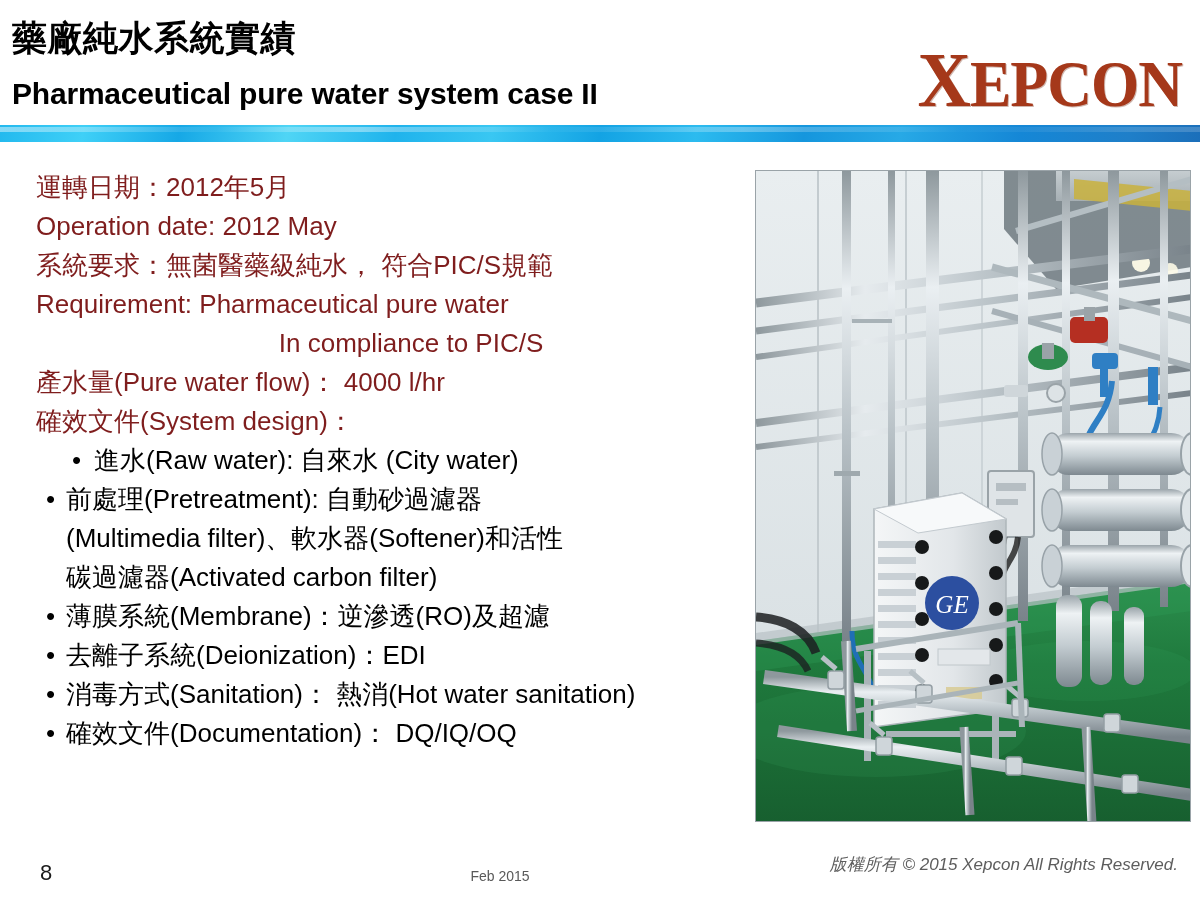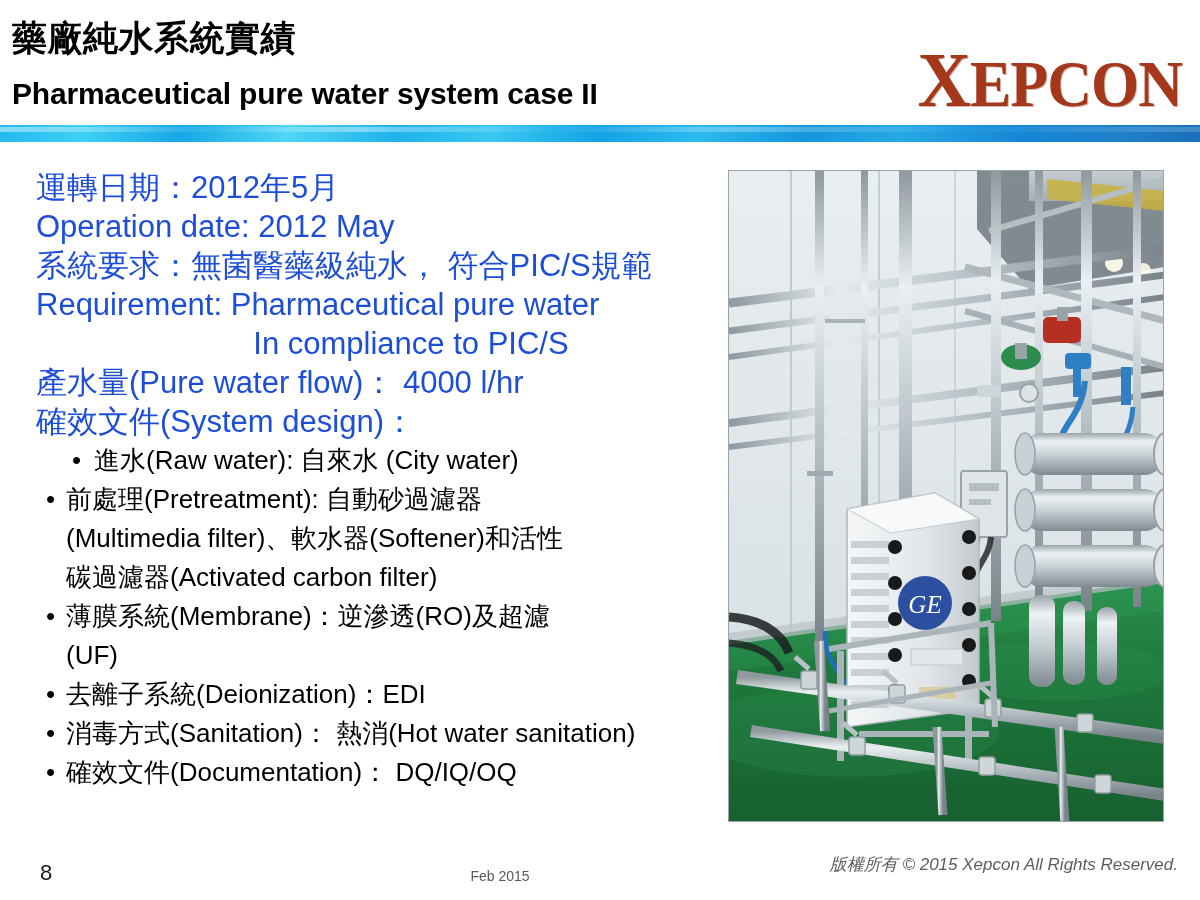--- a/index.html
+++ b/index.html
@@ -118,22 +118,22 @@
   }
 
   
   .content {
     position: absolute;
     left: 36px;
     top: 168px;
     width: 690px;
   }
   .line {
-    font-size: 31px;
-    color: #1d4ed8;
+    font-size: 26px;
+    color: #7f1d1d;
     line-height: 39px;
     white-space: nowrap;
   }
   .line.center {
     text-align: center;
     padding-left: 60px;
   }
   .bullet-row {
     position: relative;
     font-size: 26px;
@@ -158,21 +158,21 @@
     font-size: 26px;
     color: #000000;
     line-height: 39px;
     padding-left: 30px;
     white-space: nowrap;
   }
 
   
   .photo {
     position: absolute;
-    left: 728px;
+    left: 755px;
     top: 170px;
     width: 436px;
     height: 652px;
     border: 1px solid #9aa3a8;
     box-sizing: border-box;
     overflow: hidden;
     background: #cfd6da;
   }
   .photo svg { display: block; }
 
@@ -247,21 +247,20 @@
       <span class="bullet-dot">•</span>
       <span>前處理(Pretreatment): 自動砂過濾器</span>
     </div>
     <div class="cont-line">(Multimedia filter)、軟水器(Softener)和活性</div>
     <div class="cont-line">碳過濾器(Activated carbon filter)</div>
 
     <div class="bullet-row">
       <span class="bullet-dot">•</span>
       <span>薄膜系統(Membrane)：逆滲透(RO)及超濾</span>
     </div>
-    <div class="cont-line">(UF)</div>
 
     <div class="bullet-row">
       <span class="bullet-dot">•</span>
       <span>去離子系統(Deionization)：EDI</span>
     </div>
 
     <div class="bullet-row">
       <span class="bullet-dot">•</span>
       <span>消毒方式(Sanitation)： 熱消(Hot water sanitation)</span>
     </div>

